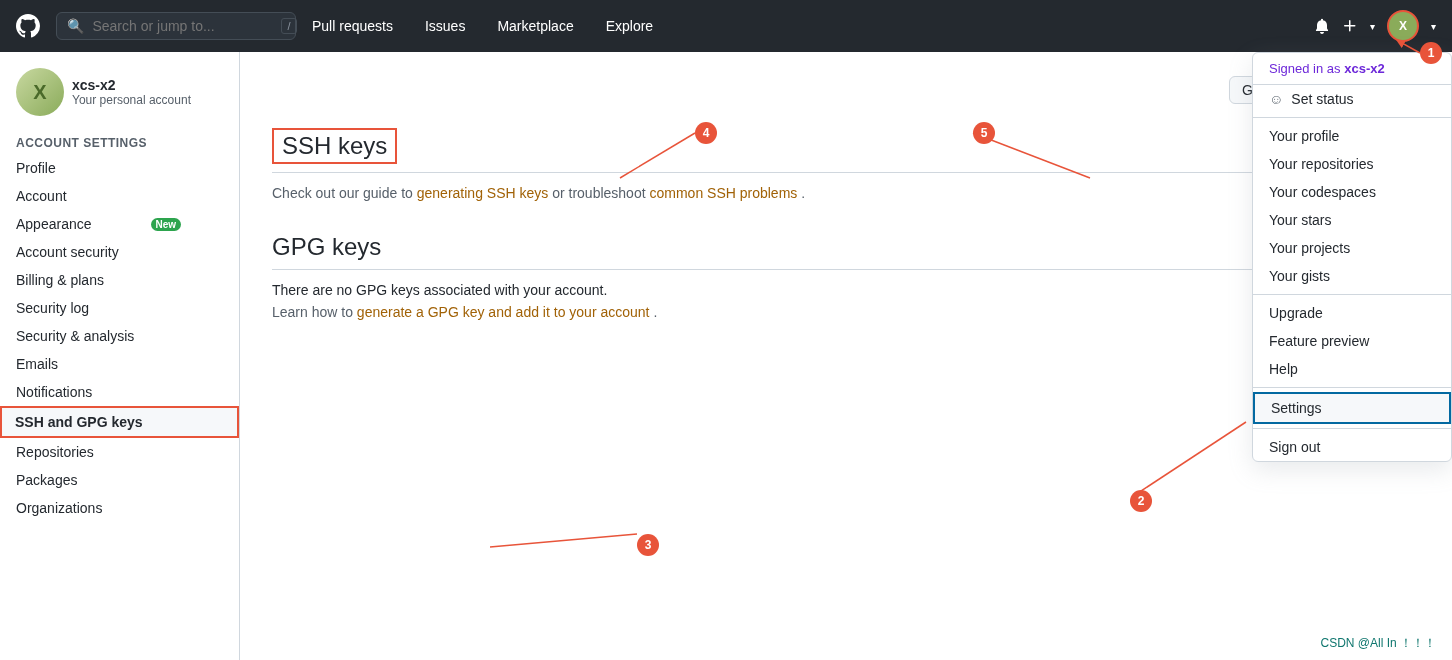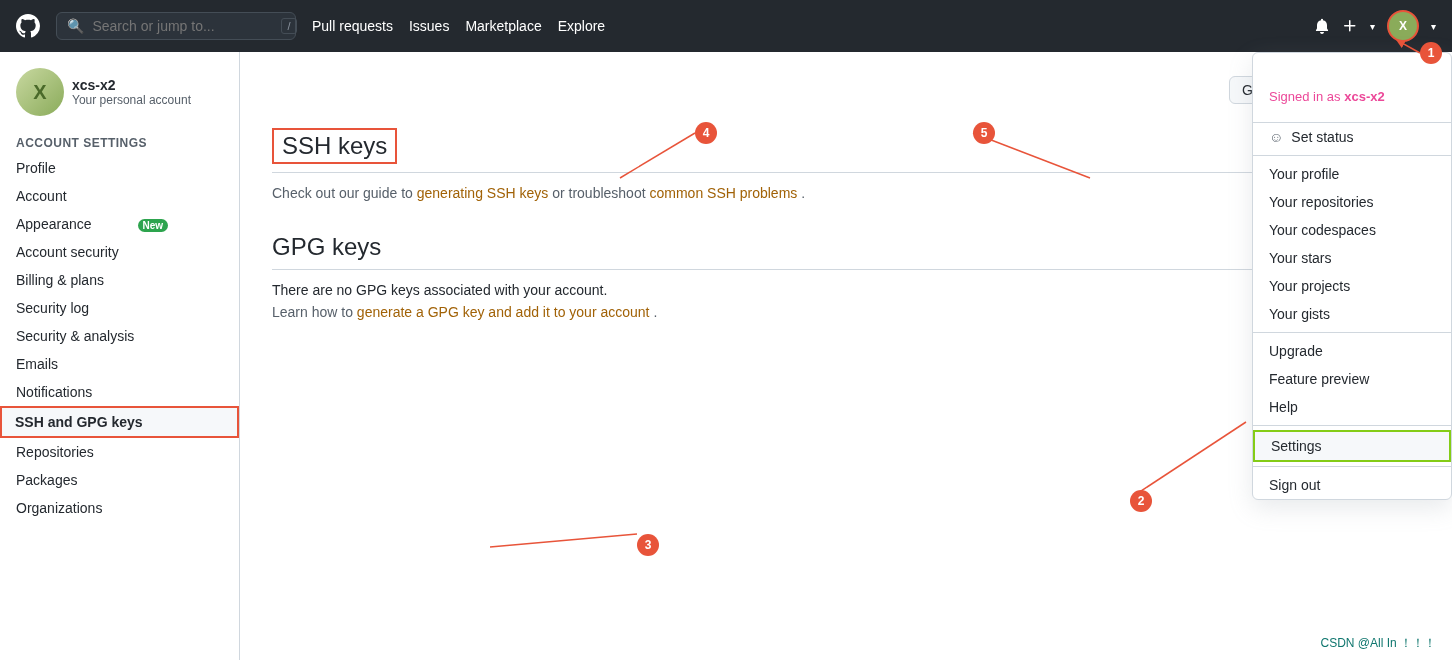--- a/index.html
+++ b/index.html
@@ -44,21 +44,21 @@
     }
     .search-slash {
       border: 1px solid #444d56;
       border-radius: 3px;
       padding: 1px 5px;
       font-size: 11px;
       color: #8b949e;
     }
     .topnav-links {
       display: flex;
-      gap: 16px;
+      gap: 32px;
       color: white;
       font-size: 14px;
       font-weight: 500;
     }
     .topnav-links a {
       color: white;
       text-decoration: none;
     }
     .topnav-right {
       margin-left: auto;
@@ -221,25 +221,24 @@
       top: 52px;
       right: 0;
       width: 200px;
       background: white;
       border: 1px solid #d0d7de;
       border-radius: 6px;
       box-shadow: 0 8px 24px rgba(140,149,159,0.2);
       z-index: 200;
     }
     .dropdown-header {
-      padding: 18px 16px;
+      padding: 8px 16px;
       font-size: 13px;
-      color: #ec4899;
+      color: #6d28d9;
       border-bottom: 1px solid #d0d7de;
-      margin-top: 18px;
     }
     .dropdown-item {
       display: flex;
       align-items: center;
       gap: 8px;
       padding: 6px 16px;
       font-size: 14px;
       color: #24292f;
       cursor: pointer;
       text-decoration: none;
@@ -372,21 +371,21 @@
         <div class="sidebar-subtitle">Your personal account</div>
       </div>
     </div>
     <div class="sidebar-section-title">Account settings</div>
     <a class="sidebar-item">
       <span>Profile</span>
     </a>
     <a class="sidebar-item">
       <span>Account</span>
     </a>
-    <a class="sidebar-item" style="display:flex; align-items:flex-end; gap:8px;">
+    <a class="sidebar-item" style="display:flex; align-items:center; gap:21px;">
       <span>Appearance</span>
       <span class="badge-new">New</span>
     </a>
     <a class="sidebar-item">
       <span>Account security</span>
     </a>
     <a class="sidebar-item">
       <span>Billing &amp; plans</span>
     </a>
     <a class="sidebar-item">
@@ -481,21 +480,21 @@
   <a class="dropdown-item">
     <span>Upgrade</span>
   </a>
   <a class="dropdown-item">
     <span>Feature preview</span>
   </a>
   <a class="dropdown-item">
     <span>Help</span>
   </a>
   <div class="dropdown-divider"></div>
-  <a class="dropdown-item active" style="border: 2px solid #84cc16;">
+  <a class="dropdown-item active" style="border: 2px solid #0369a1;">
     <span>Settings</span>
   </a>
   <div class="dropdown-divider"></div>
   <a class="dropdown-item">
     <span>Sign out</span>
   </a>
 </div>
 
 <div class="annotation" style="left:1420px; top:42px;">1</div>
 <div class="annotation" style="left:1130px; top:490px;">2</div>

